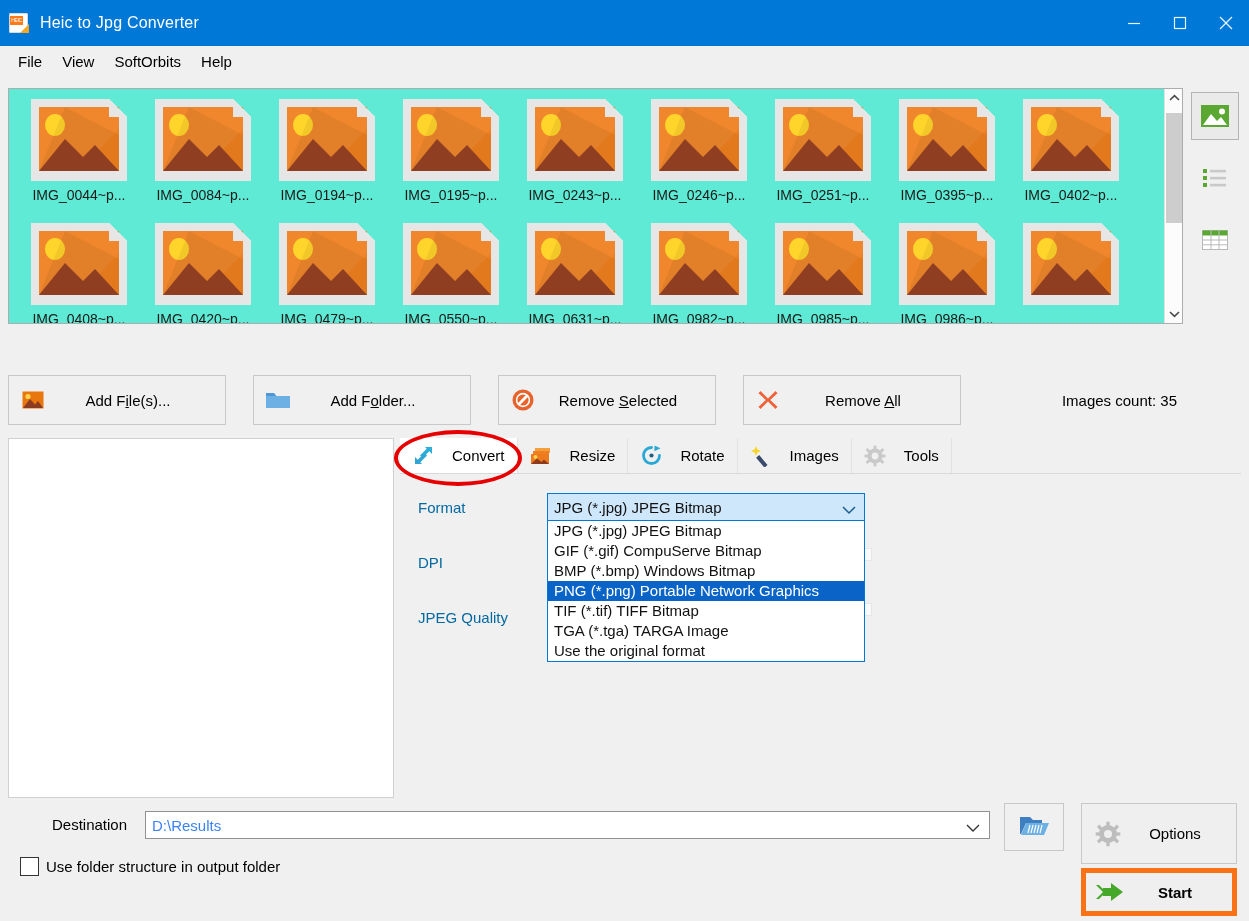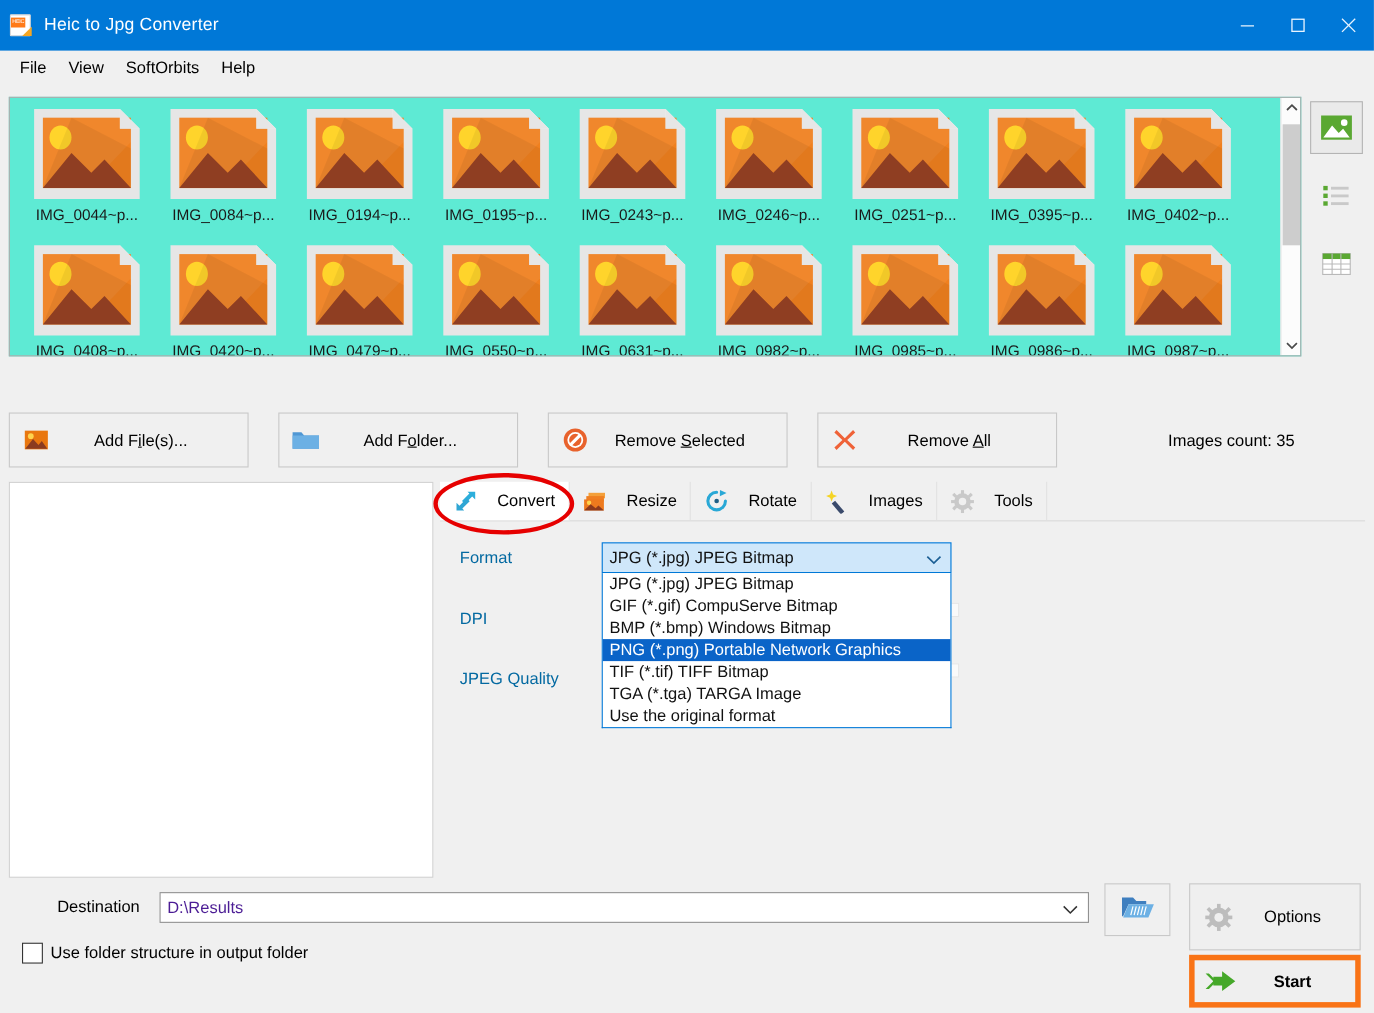--- a/index.html
+++ b/index.html
@@ -150,21 +150,21 @@
   
   .spin-stub{
     position:absolute;width:9px;height:13px;border:1px solid #e6e6e6;background:#fafafa;
   }
 
   
   .dest-label{ position:absolute;left:52px;top:816px;font-size:15px; }
   .dest-input{
     position:absolute;left:145px;top:811px;width:845px;height:28px;
     background:#fff;border:1px solid #919191;display:flex;align-items:center;
-    padding-left:6px;font-size:15px;color:#4c1d95;text-align:center;
+    padding-left:6px;font-size:15px;color:#3b82f6;text-align:center;
   }
   .dest-input .chev{ position:absolute;right:9px;top:7px; }
   .browse-btn{
     position:absolute;left:1004px;top:803px;width:60px;height:48px;
     background:#f0f0f0;border:1px solid #c8c8c8;display:flex;align-items:center;justify-content:center;
   }
   .opt-btn{
     position:absolute;left:1081px;top:803px;width:156px;height:61px;
     background:#efefef;border:1px solid #c8c8c8;display:flex;align-items:center;font-size:15px;
   }
@@ -541,38 +541,20 @@
             </defs>
             <path d="M6 4 H84 L102 22 V86 H6 Z" fill="#e6e6e6"></path>
             <rect x="14" y="12" width="80" height="64" fill="#f0801f"></rect>
             <ellipse cx="30" cy="30" rx="10" ry="11" fill="#ffd21e"></ellipse>
             <path d="M14 12 L94 12 L94 34 L54 76 L14 76 Z" fill="#ffffff" opacity="0.06"></path>
             <path d="M40 12 L94 40 L94 76 L14 76 Z" fill="#000000" opacity="0.055"></path>
             <path d="M14 76 L40 44 L58 62 L70 50 L94 76 Z" fill="#8f3e22"></path>
             <path d="M84 4 L102 22 H84 Z" fill="#fbfbfb"></path>
             <path d="M84 4 L102 22 H84 Z" fill="#d6d6d6" opacity="0.55"></path>
           </svg></div>
-        <div class="thumb-label">IMG_0987~p...</div>
-      </div>
-      <div class="thumb">
-        <div class="thumb-img"><svg width="108" height="90" viewBox="0 0 108 90">
-            <defs>
-              <clipPath id="cl">
-                <path d="M6 4 H84 L102 22 V86 H6 Z"></path>
-              </clipPath>
-            </defs>
-            <path d="M6 4 H84 L102 22 V86 H6 Z" fill="#e6e6e6"></path>
-            <rect x="14" y="12" width="80" height="64" fill="#f0801f"></rect>
-            <ellipse cx="30" cy="30" rx="10" ry="11" fill="#ffd21e"></ellipse>
-            <path d="M14 12 L94 12 L94 34 L54 76 L14 76 Z" fill="#ffffff" opacity="0.06"></path>
-            <path d="M40 12 L94 40 L94 76 L14 76 Z" fill="#000000" opacity="0.055"></path>
-            <path d="M14 76 L40 44 L58 62 L70 50 L94 76 Z" fill="#8f3e22"></path>
-            <path d="M84 4 L102 22 H84 Z" fill="#fbfbfb"></path>
-            <path d="M84 4 L102 22 H84 Z" fill="#d6d6d6" opacity="0.55"></path>
-          </svg></div>
       </div>
       <div class="thumb">
         <div class="thumb-img"><svg width="108" height="90" viewBox="0 0 108 90">
             <defs>
               <clipPath id="cl">
                 <path d="M6 4 H84 L102 22 V86 H6 Z"></path>
               </clipPath>
             </defs>
             <path d="M6 4 H84 L102 22 V86 H6 Z" fill="#e6e6e6"></path>
             <rect x="14" y="12" width="80" height="64" fill="#f0801f"></rect>

